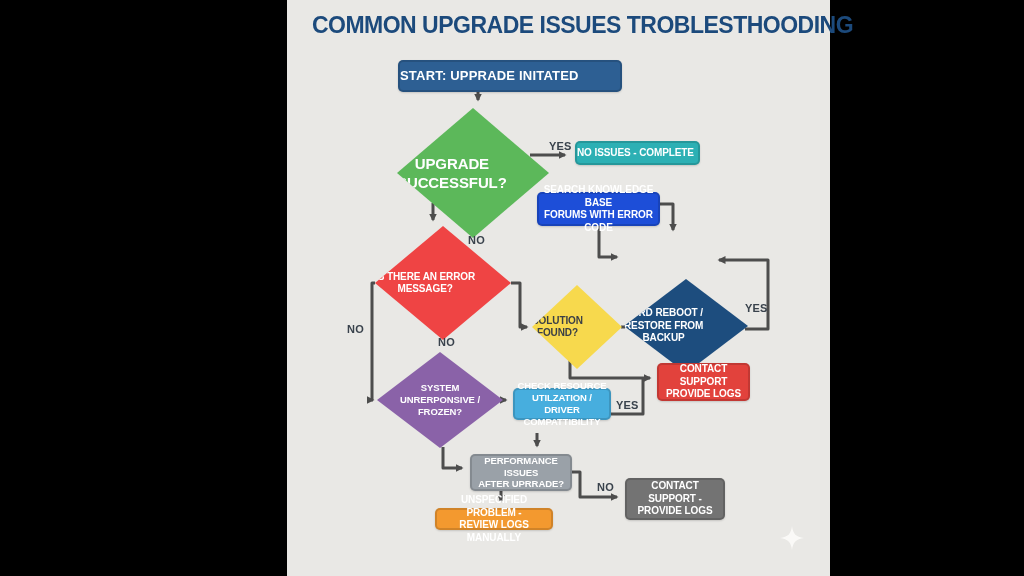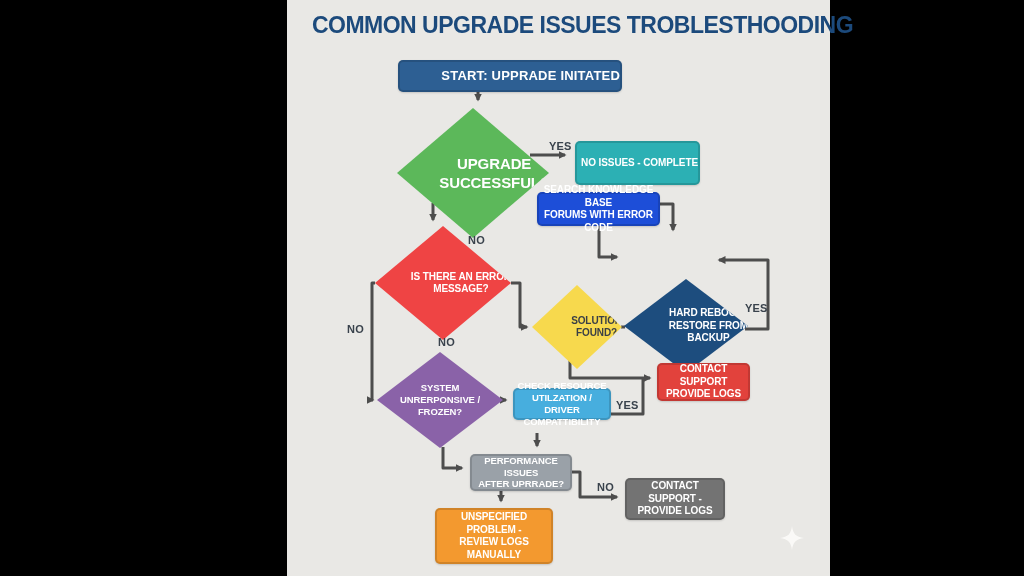--- a/index.html
+++ b/index.html
@@ -11,21 +11,21 @@
     position:absolute;left:287px;top:0;width:543px;height:576px;
     background:#e9e8e5;
   }
   .title{
     position:absolute;left:0;top:12px;width:543px;text-align:center;
     font-size:23px;font-weight:700;letter-spacing:-0.5px;color:#1c4a7c;padding-left:24px;
   }
   .edges{position:absolute;left:0;top:0;width:543px;height:576px;}
   .edge{stroke:#4d4d4d;stroke-width:3;fill:none;stroke-linejoin:round;stroke-linecap:butt;}
   .node{
-    position:absolute;display:flex;align-items:center;justify-content:flex-end;
+    position:absolute;display:flex;align-items:center;justify-content:flex-start;
     text-align:center;color:#fff;box-sizing:border-box;
   }
   .box{border-radius:5px;border:2px solid rgba(0,0,0,0.14);box-shadow:0 1px 2px rgba(0,0,0,0.15);}
   .diamond{clip-path:polygon(50% 0,100% 50%,50% 100%,0 50%);}
   .nlabel{white-space:pre-line;font-weight:700;font-size:10px;line-height:1.25;letter-spacing:-0.1px;}
   .nlabel.start{font-size:13px;letter-spacing:0.2px;}
   .nlabel.big{font-size:15px;line-height:1.3;}
   .nlabel.small{font-size:9.5px;}
   .elabel{
     position:absolute;font-size:11px;font-weight:700;color:#39424c;letter-spacing:0.2px;
@@ -65,21 +65,21 @@
 
   <div class="node box" style="left: 111px; top: 60px; width: 224px; height: 32px; background: rgb(45, 95, 147);">
     <span class="nlabel start">START: UPPRADE INITATED</span>
   </div>
 
   <div class="node diamond" style="left: 110px; top: 108px; width: 152px; height: 130px; background: rgb(92, 184, 90);">
     <span class="nlabel big">UPGRADE
 SUCCESSFUL?</span>
   </div>
 
-  <div class="node box" style="left: 288px; top: 141px; width: 125px; height: 44px; background: rgb(44, 176, 180);">
+  <div class="node box" style="left: 288px; top: 141px; width: 125px; height: 24px; background: rgb(44, 176, 180);">
     <span class="nlabel">NO ISSUES - COMPLETE</span>
   </div>
 
   <div class="node box" style="left: 250px; top: 192px; width: 123px; height: 34px; background: #1d4ed8;">
     <span class="nlabel">SEARCH KNOWLEDGE BASE
 FORUMS WITH ERROR CODE</span>
   </div>
 
 
   <div class="node diamond" style="left: 88px; top: 226px; width: 136px; height: 114px; background: #ef4444;">
@@ -117,21 +117,21 @@
   <div class="node box" style="left: 183px; top: 454px; width: 102px; height: 37px; background: rgb(154, 161, 168);">
     <span class="nlabel small">PERFORMANCE ISSUES
 AFTER UPRRADE?</span>
   </div>
 
   <div class="node box" style="left: 338px; top: 478px; width: 100px; height: 42px; background: #737373;">
     <span class="nlabel">CONTACT SUPPORT -
 PROVIDE LOGS</span>
   </div>
 
-  <div class="node box" style="left: 148px; top: 508px; width: 118px; height: 56px; background: rgb(243, 153, 47);">
+  <div class="node box" style="left: 148px; top: 508px; width: 118px; height: 22px; background: rgb(243, 153, 47);">
     <span class="nlabel">UNSPECIFIED PROBLEM -
 REVIEW LOGS MANUALLY</span>
   </div>
 
   <span class="elabel" style="left:262px;top:140px;">YES</span>
   <span class="elabel" style="left:181px;top:234px;">NO</span>
   <span class="elabel" style="left:60px;top:323px;">NO</span>
   <span class="elabel" style="left:151px;top:336px;">NO</span>
   <span class="elabel" style="left:458px;top:302px;">YES</span>
   <span class="elabel" style="left:329px;top:399px;">YES</span>

